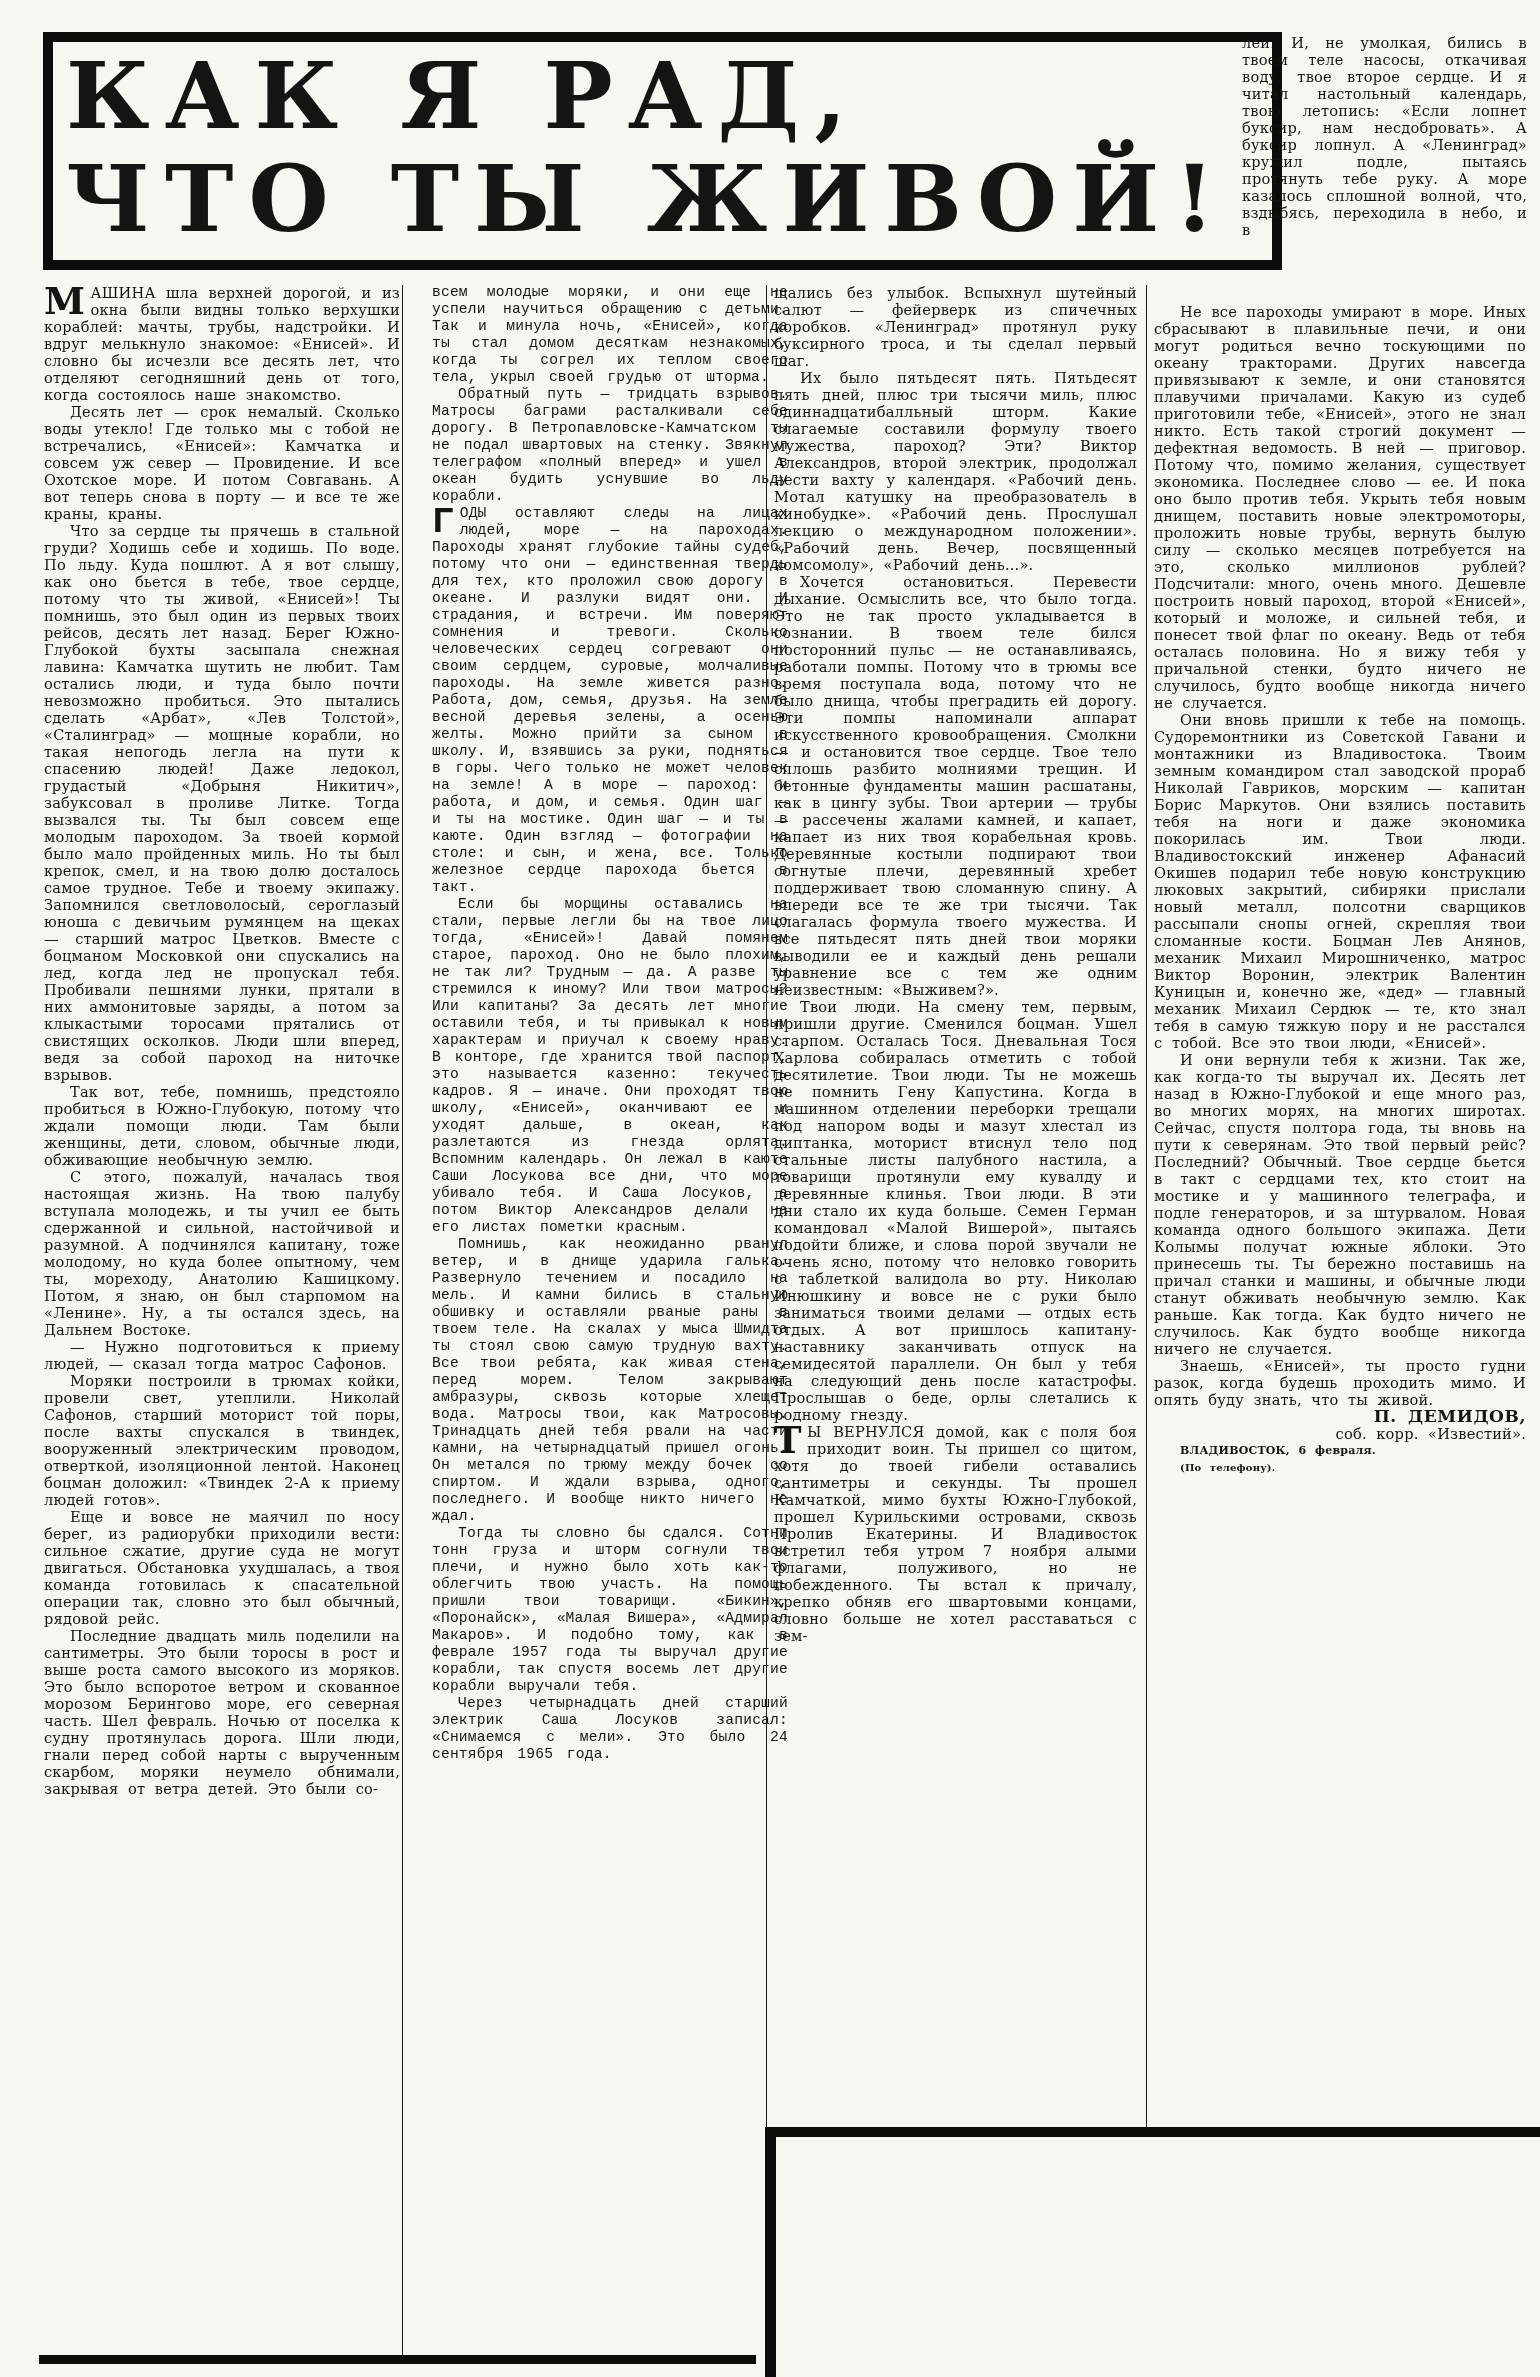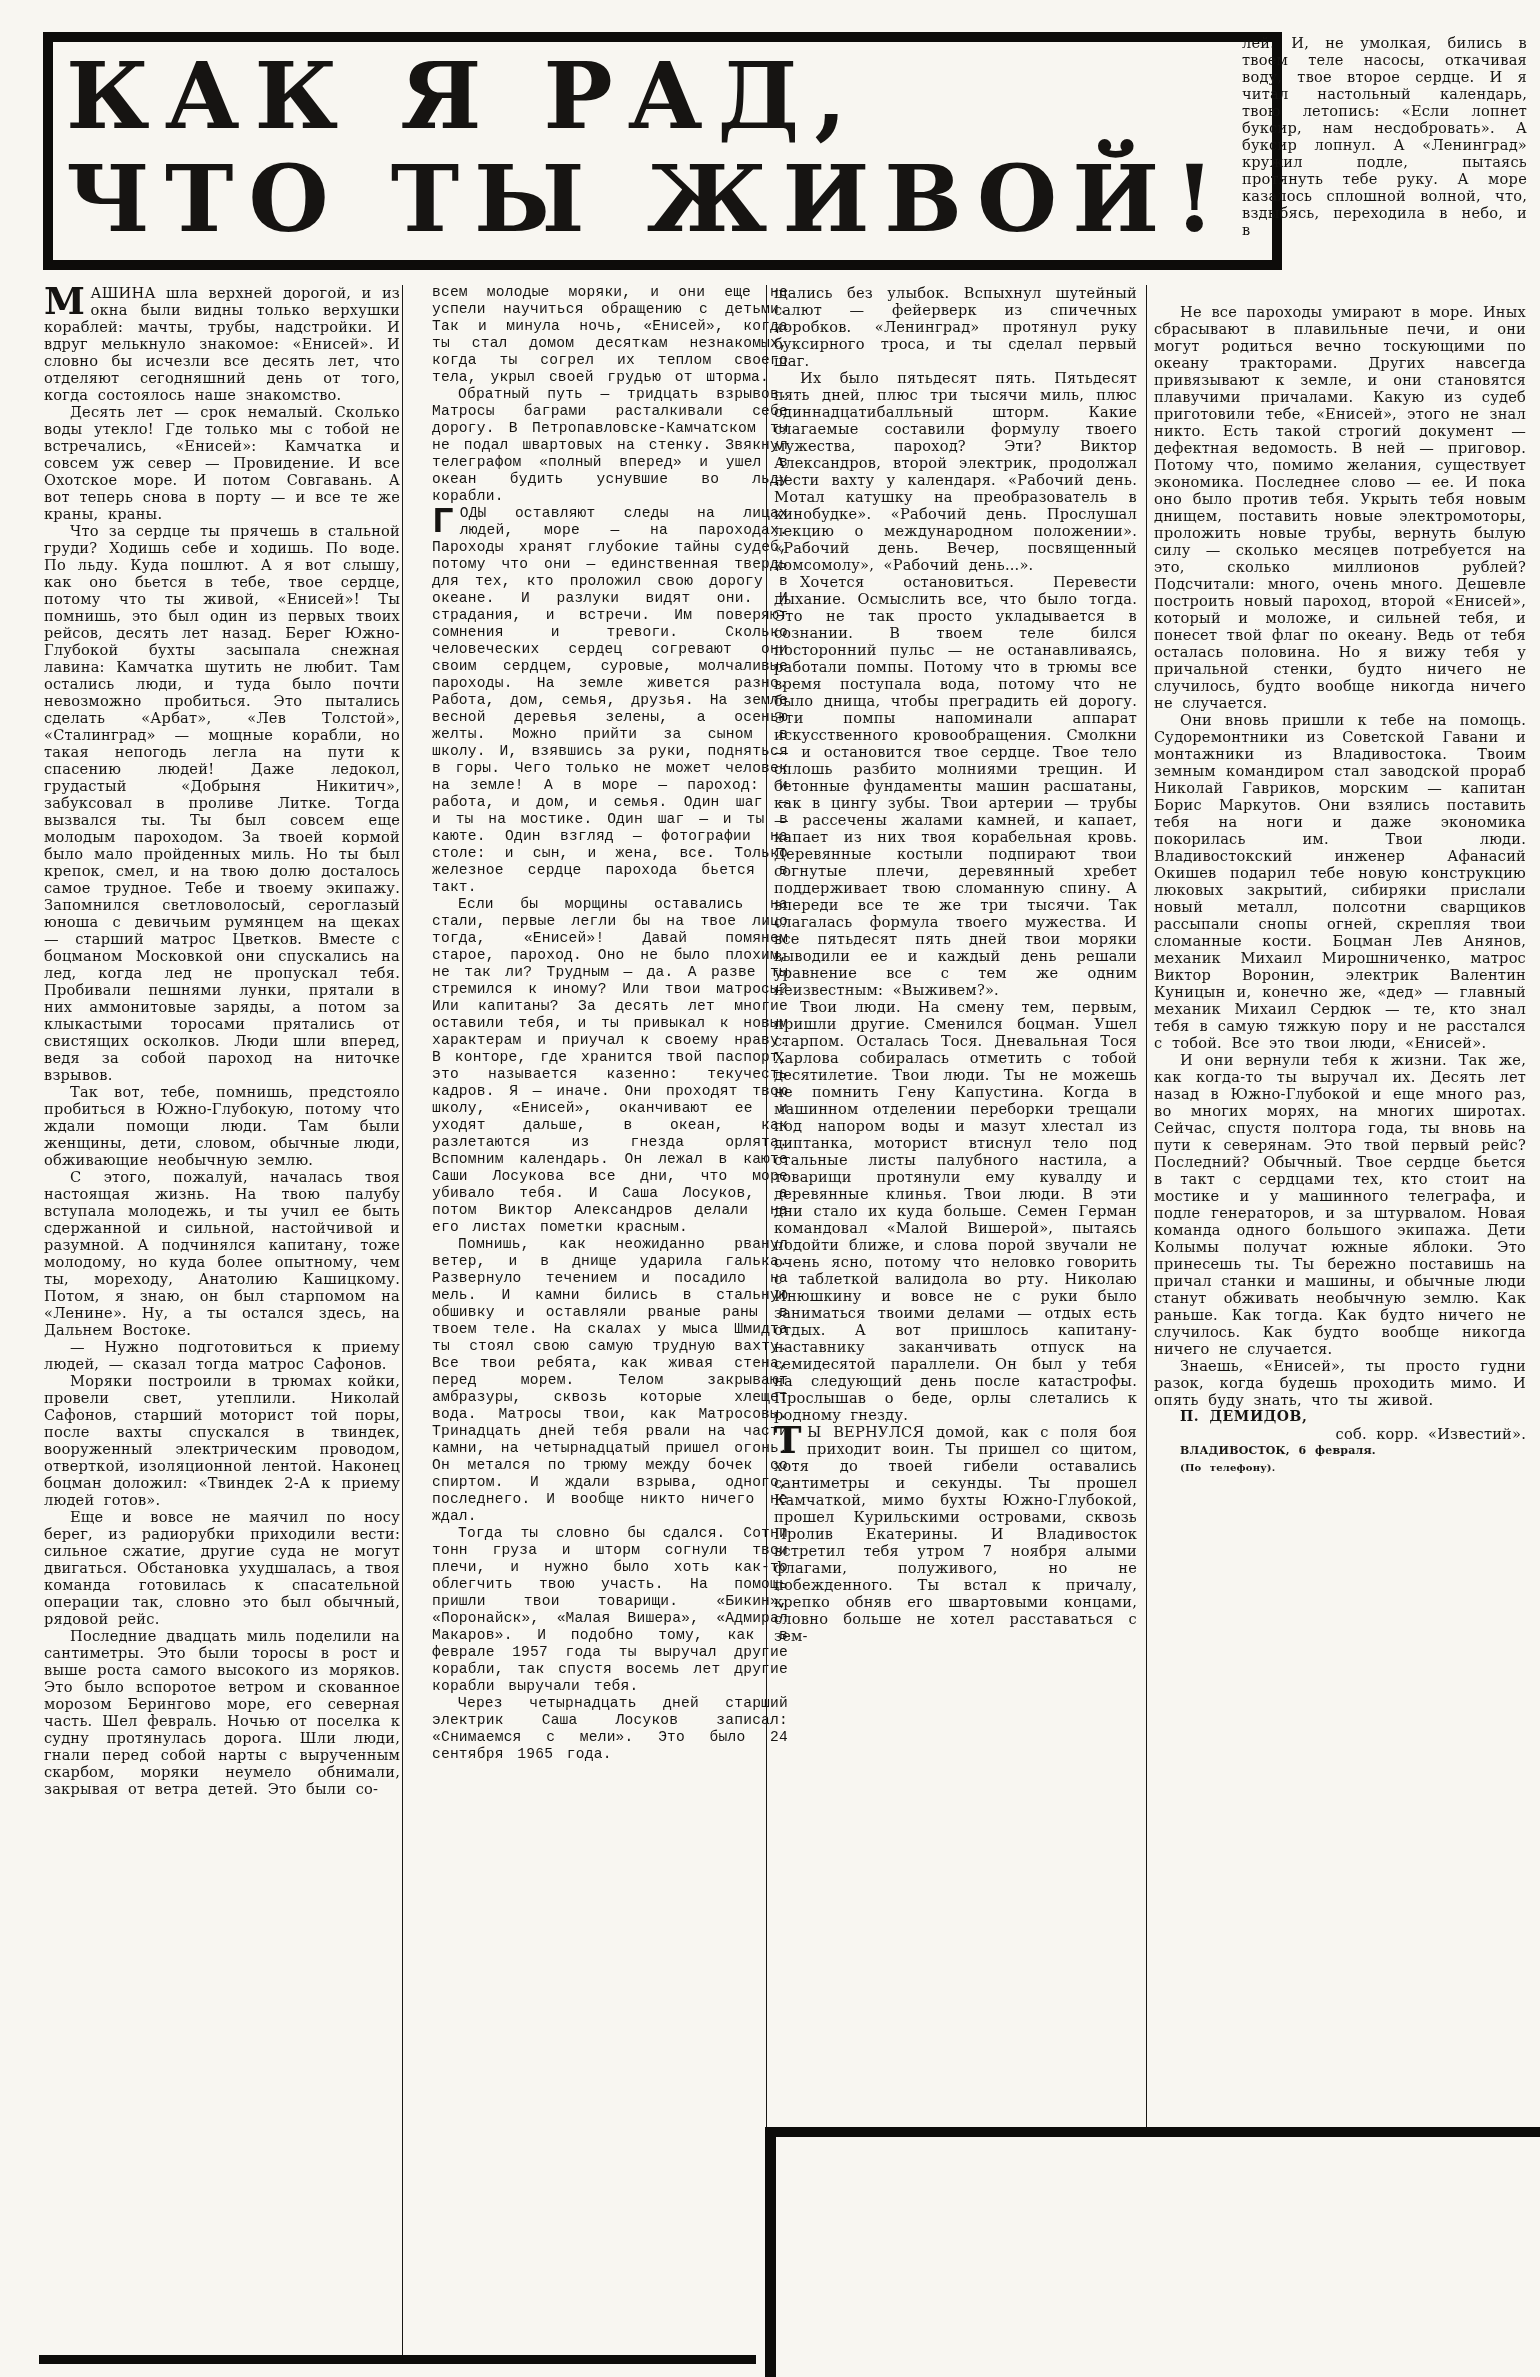--- a/index.html
+++ b/index.html
@@ -35,21 +35,21 @@
     padding:1.8px 5.3px 0 0;
   }
   .vrule{position:absolute;width:1.2px;background:#1a1815;}
   .bottom-rule{position:absolute;left:39px;top:2355px;width:717px;height:8.8px;background:#0d0c0a;}
   .next-article-box{
     position:absolute;left:765px;top:2127px;width:775px;height:250px;
     border-top:10px solid #0d0c0a;border-left:11px solid #0d0c0a;
     box-sizing:border-box;background:#f8f6f1;
   }
   
-  .sig-author{font-weight:700;text-indent:0;font-size:14px;letter-spacing:0.6px;margin-top:3.5px;}
+  .sig-author{font-weight:700;text-align:right;text-indent:0;font-size:17px;letter-spacing:0.6px;margin-top:3.5px;}
   .sig-role{text-align:right;text-indent:0;}
   .sig-place{font-weight:700;text-indent:0;font-size:11px;}
   .sig-via{font-weight:700;text-indent:14px;font-size:10px;}
 </style>
 </head>
 <body>
 
 <div class="page">
 
   <div class="headline-box">

